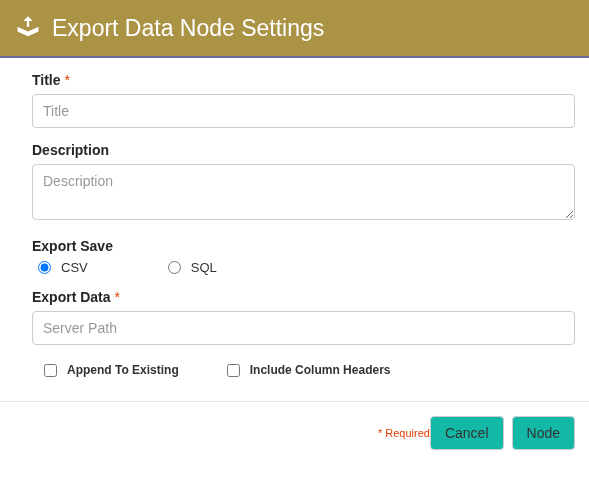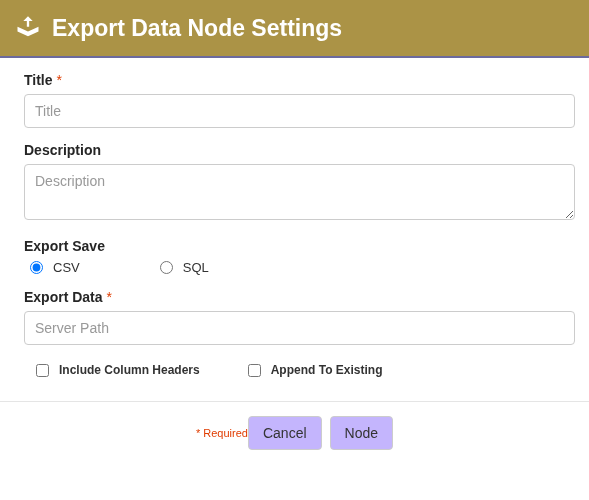--- a/index.html
+++ b/index.html
@@ -8,24 +8,24 @@
     background: #ab9346;
     border-bottom: 2px solid #6b6a9e;
     padding: 14px 14px;
     display: flex;
     align-items: center;
     gap: 10px;
   }
   .header-title {
     color: #ffffff;
     font-size: 23px;
-    font-weight: 700;
+    font-weight: 400;
   }
   .content {
-    padding: 14px 14px 10px 24px;
+    padding: 14px 14px 10px 32px;
   }
   .field-label {
     font-size: 14px;
     font-weight: bold;
     color: #262626;
     margin-bottom: 6px;
     display: block;
   }
   .required-star { color: #e03c00; font-weight: normal; }
   .text-input {
@@ -62,29 +62,29 @@
     padding-left: 12px;
     margin-top: 4px;
     margin-bottom: 14px;
   }
   .checkbox-item label { font-size: 12px; font-weight: bold; color: #333; }
   .footer {
     border-top: 1px solid #e5e5e5;
     padding: 14px;
     display: flex;
     align-items: center;
-    justify-content: center;
+    justify-content: flex-end;
   }
   .required-note {
     color: #e03c00;
     font-size: 11px;
   }
   .buttons { display: flex; gap: 8px; }
   .btn {
-    background: #c4b5fd;
+    background: #14b8a6;
     border: 1px solid #cccccc;
     border-radius: 4px;
     padding: 8px 14px;
     font-size: 14px;
     color: #333;
     cursor: pointer;
   }
   .icon-svg { flex-shrink: 0; }
   input[type="radio"], input[type="checkbox"] { cursor: pointer; }
 </style>
@@ -124,25 +124,25 @@
 
   <label class="field-label">
     <span>Export Data</span>
     <span class="required-star">*</span>
   </label>
   <input type="text" class="text-input" placeholder="Server Path" style="">
 
   <div class="checkbox-row">
     <div class="checkbox-item">
       <input type="checkbox" style="">
-      <label>Include Column Headers</label>
+      <label>Append To Existing</label>
     </div>
     <div class="checkbox-item">
       <input type="checkbox" style="">
-      <label>Append To Existing</label>
+      <label>Include Column Headers</label>
     </div>
   </div>
 
 </div>
 
 <div class="footer">
   <span class="required-note">* Required</span>
   <div class="buttons">
     <button class="btn">Cancel</button>
     <button class="btn">Node</button>

